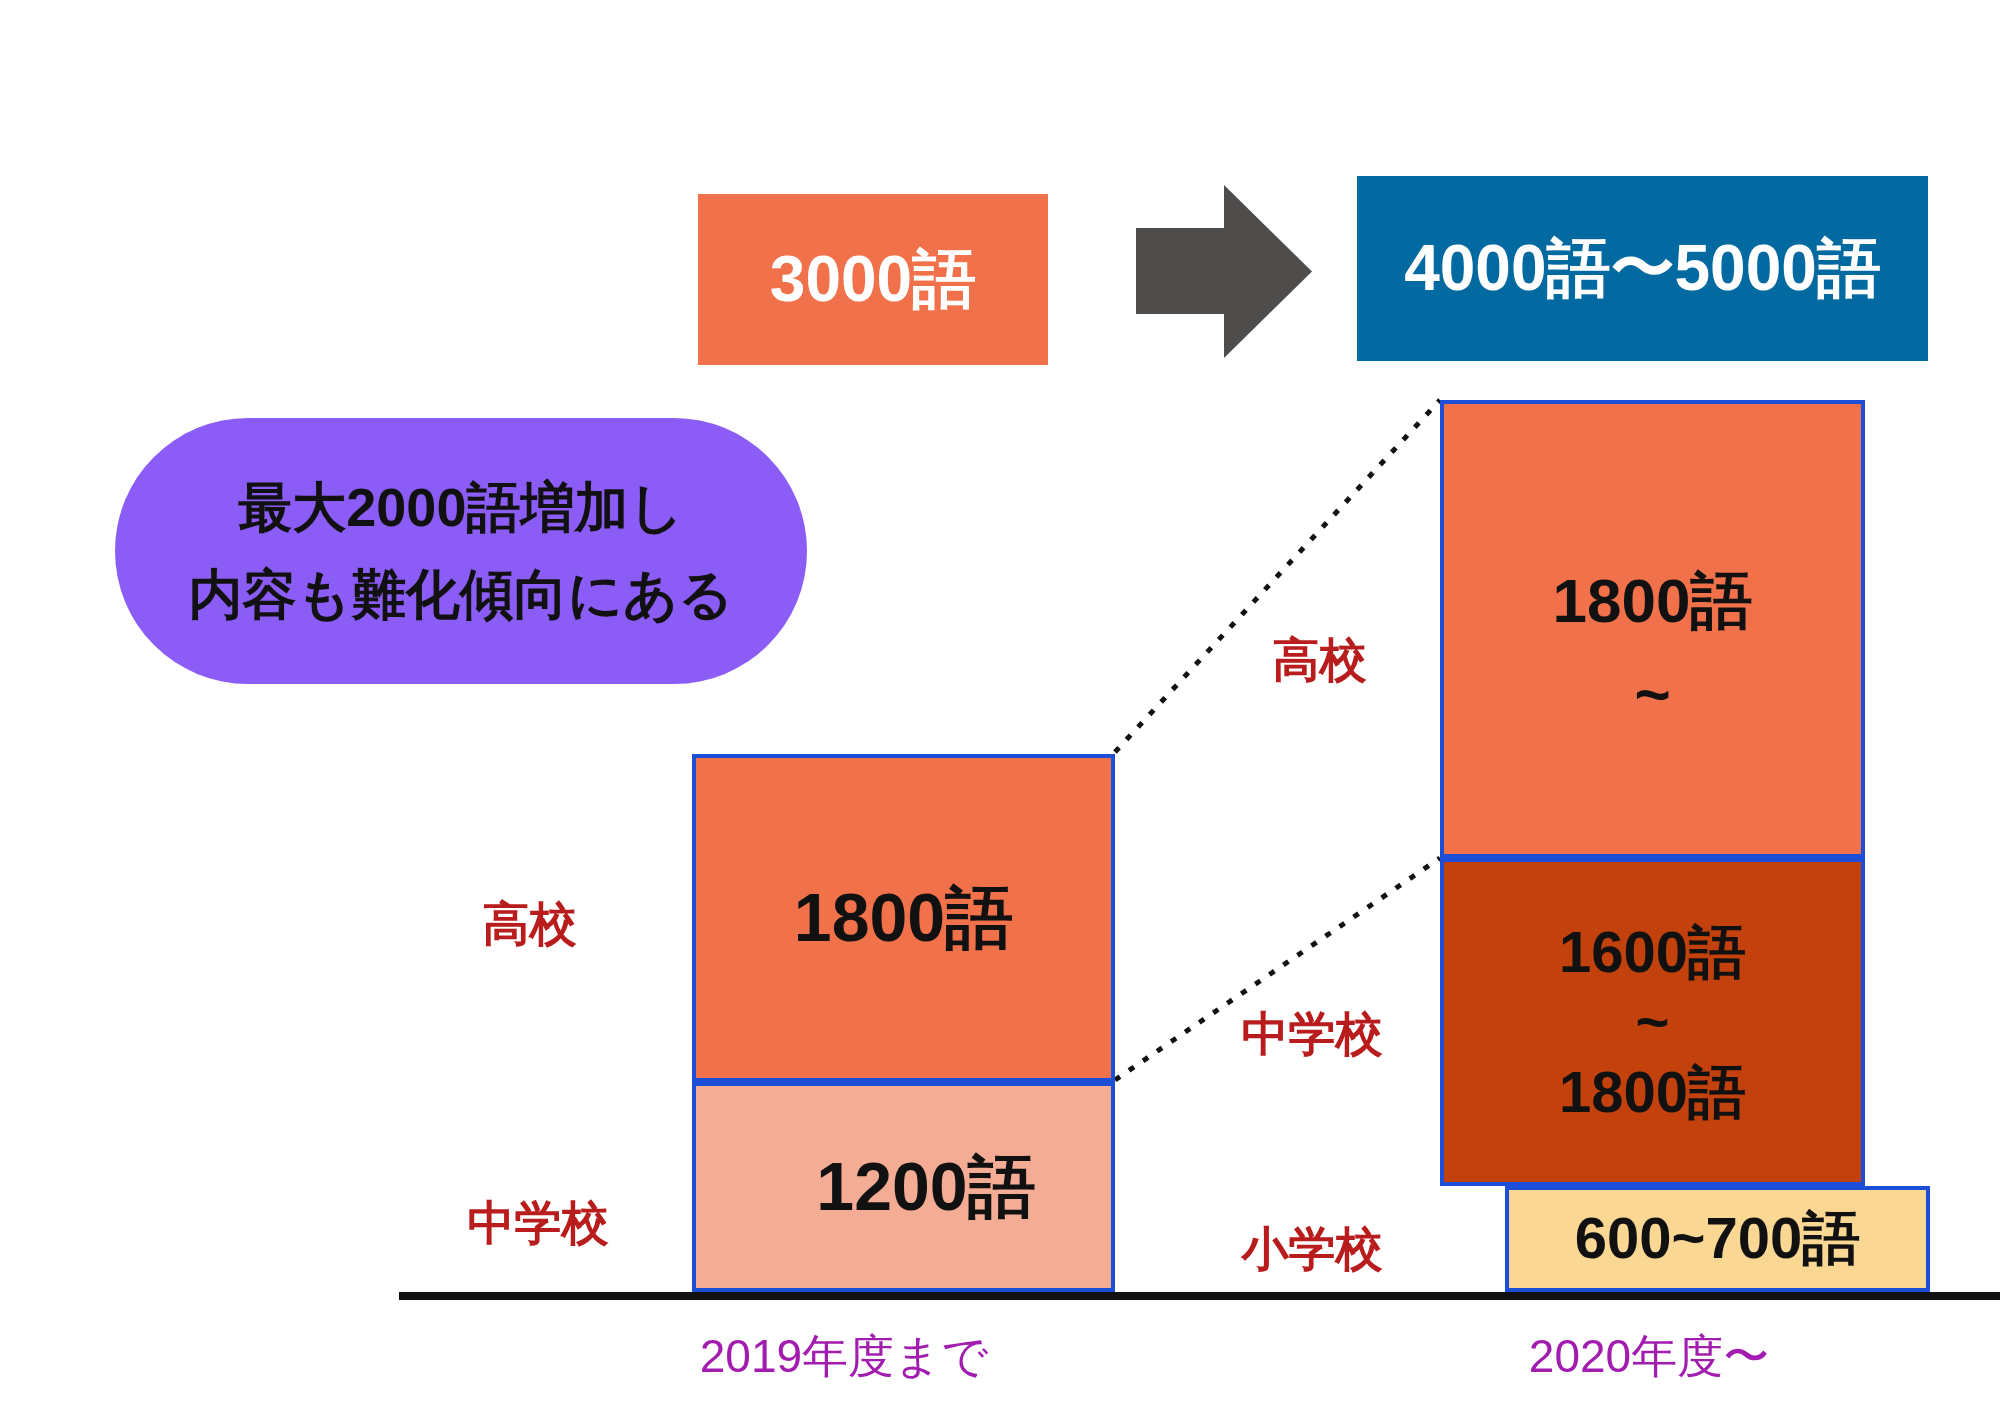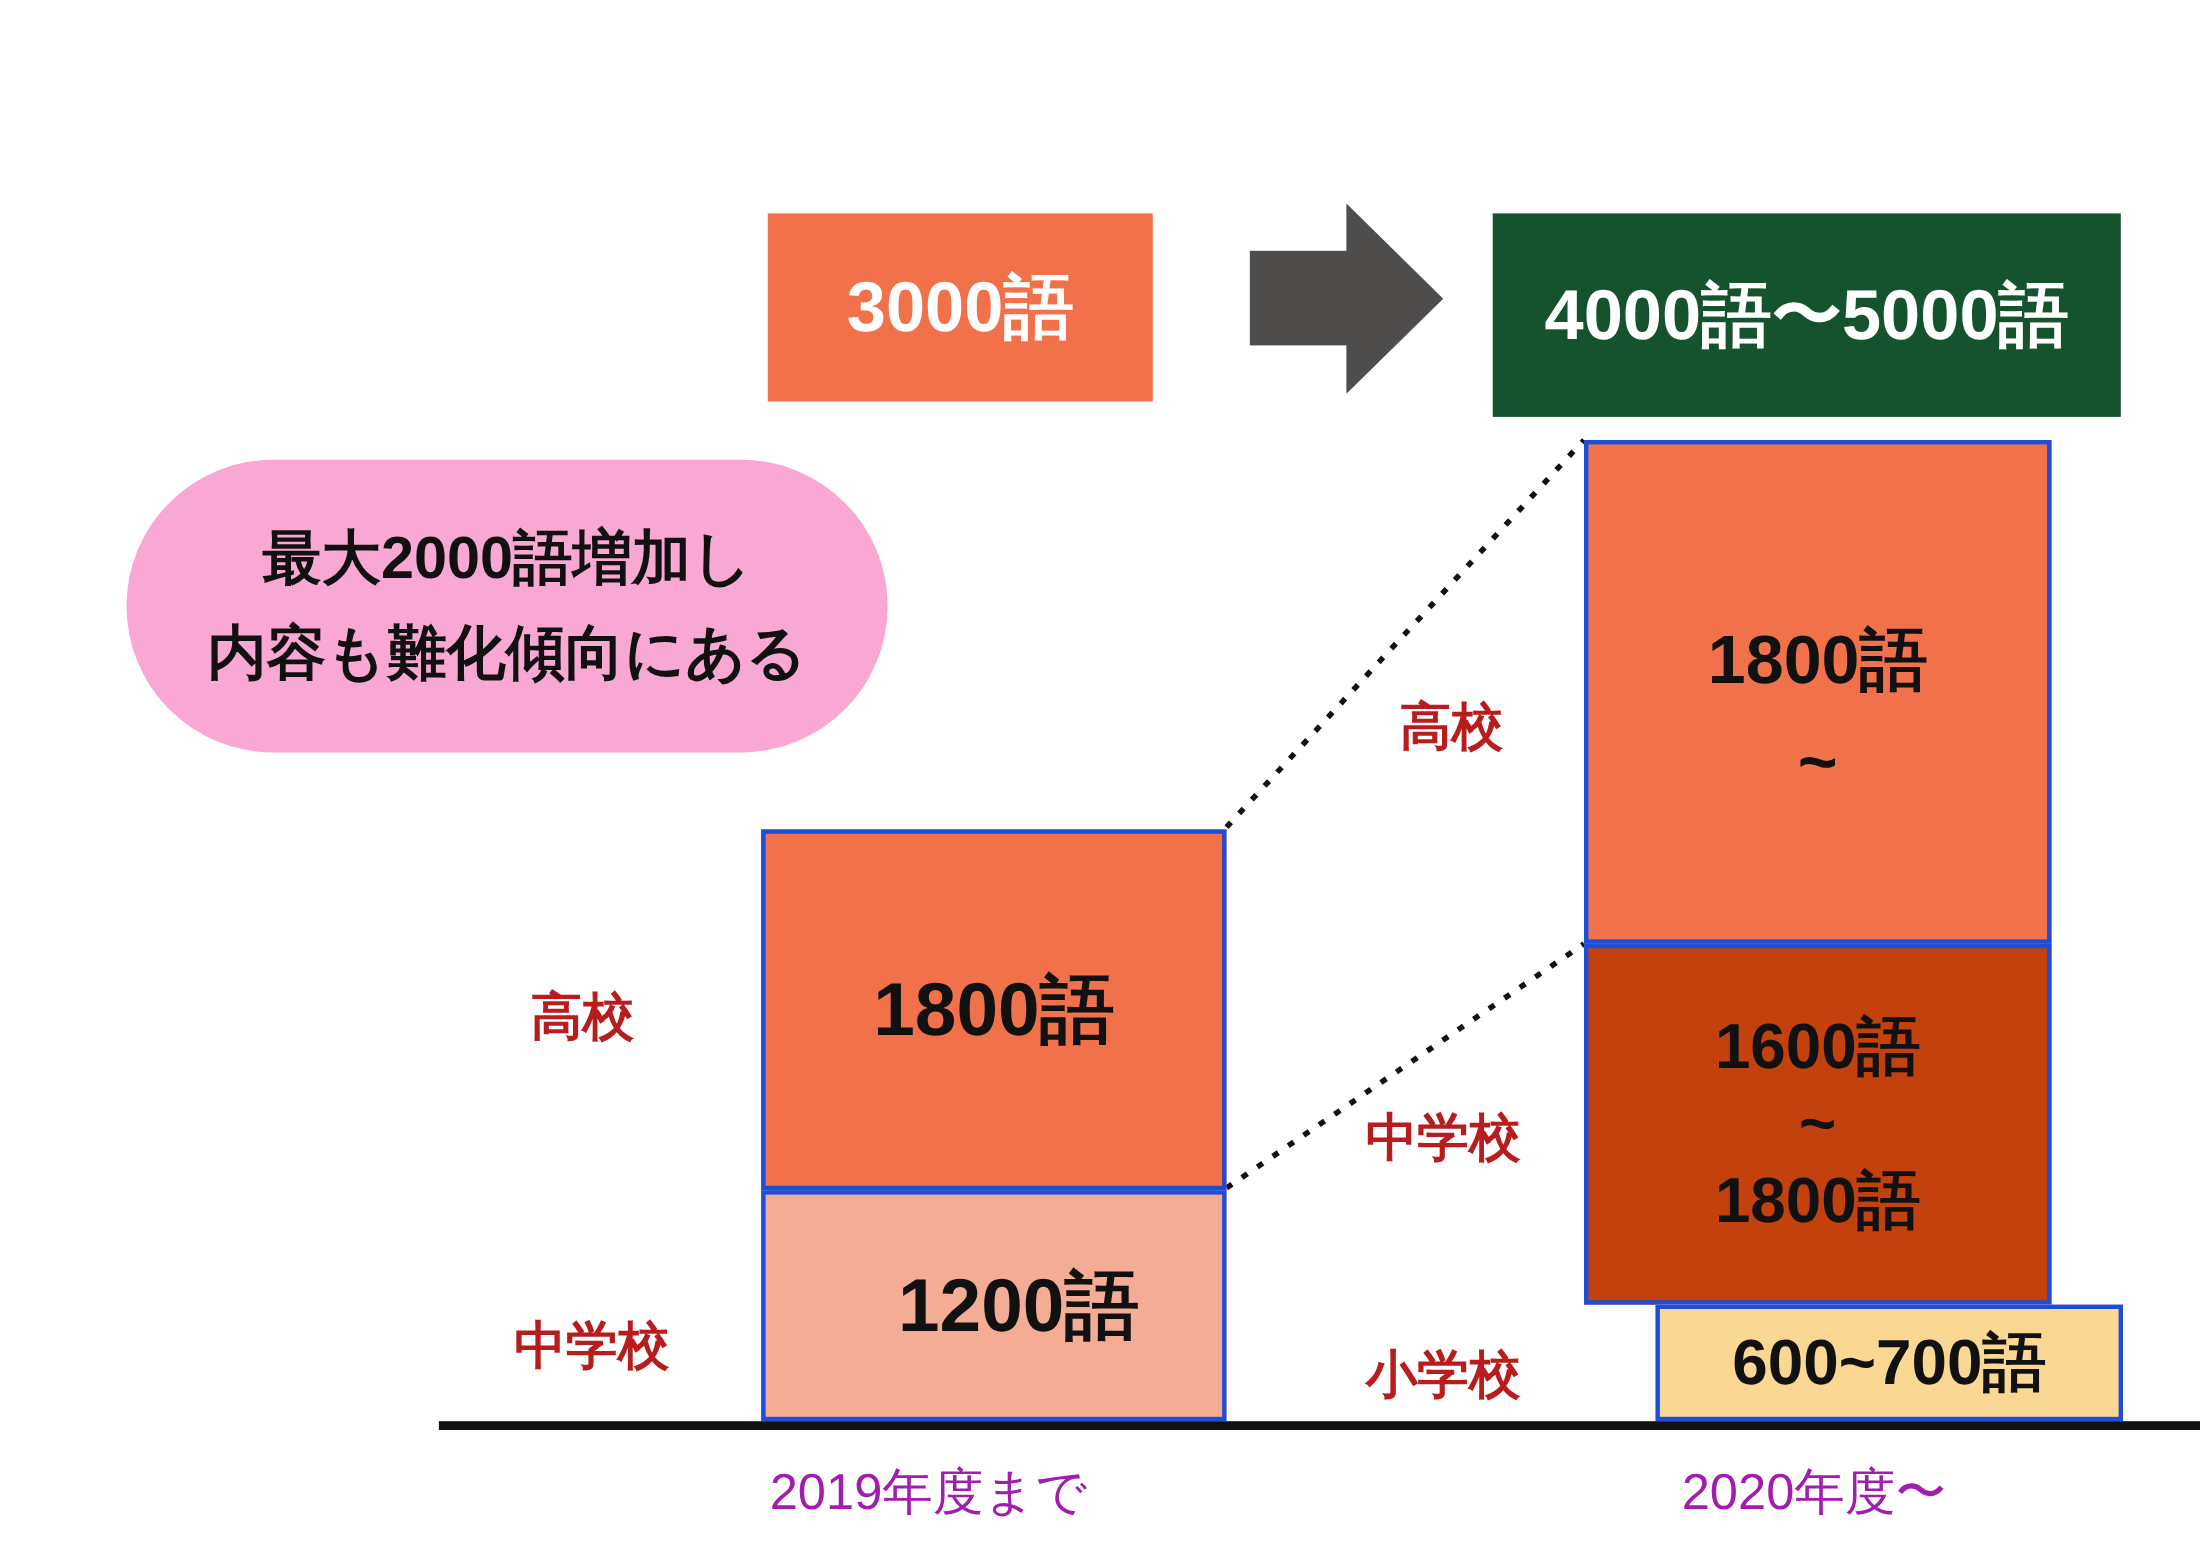--- a/index.html
+++ b/index.html
@@ -34,25 +34,25 @@
     <span class="white-bold" style="font-size:64px;">3000語</span>
   </div>
 
   <div class="abs" style="left:1109px;top:185px;width:176px;height:173px;">
     <svg width="176" height="173" viewBox="0 0 176 173">
       <rect class="arrow-fill" x="0" y="43" width="92" height="86"></rect>
       <polygon class="arrow-fill" points="88,0 176,86.5 88,173"></polygon>
     </svg>
   </div>
 
-  <div class="abs flexc" style="left: 1330px; top: 194px; width: 571px; height: 185px; background-color: #14532d;">
+  <div class="abs flexc" style="left: 1330px; top: 176px; width: 571px; height: 185px; background-color: #0369a1;">
     <span class="white-bold" style="font-size:64px;white-space:nowrap;">4000語〜5000語</span>
   </div>
 
-  <div class="abs col" style="left: 88px; top: 418px; width: 692px; height: 266px; border-radius: 133px; background-color: #f9a8d4;">
+  <div class="abs col" style="left: 88px; top: 418px; width: 692px; height: 266px; border-radius: 133px; background-color: #8b5cf6;">
     <div class="num" style="font-size:54px;line-height:1.62;">最大2000語増加し</div>
     <div class="num" style="font-size:54px;line-height:1.62;">内容も難化傾向にある</div>
   </div>
 
   <svg class="abs overlay" style="left:0;top:0;" width="2000" height="1414" viewBox="0 0 2000 1414">
     <line class="connector" x1="1088" y1="752" x2="1413" y2="400"></line>
     <line class="connector" x1="1088" y1="1080" x2="1413" y2="858"></line>
   </svg>
 
   <div class="abs flexc seg" style="left: 665px; top: 754px; width: 423px; height: 328px; background-color: rgb(240, 113, 74);">

